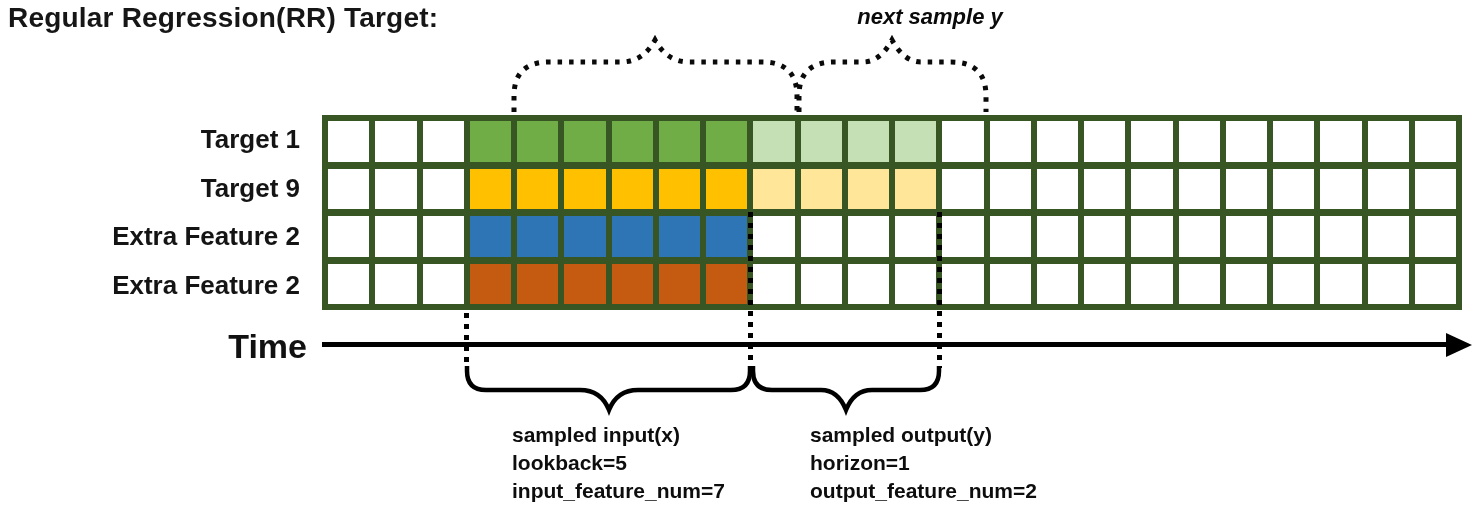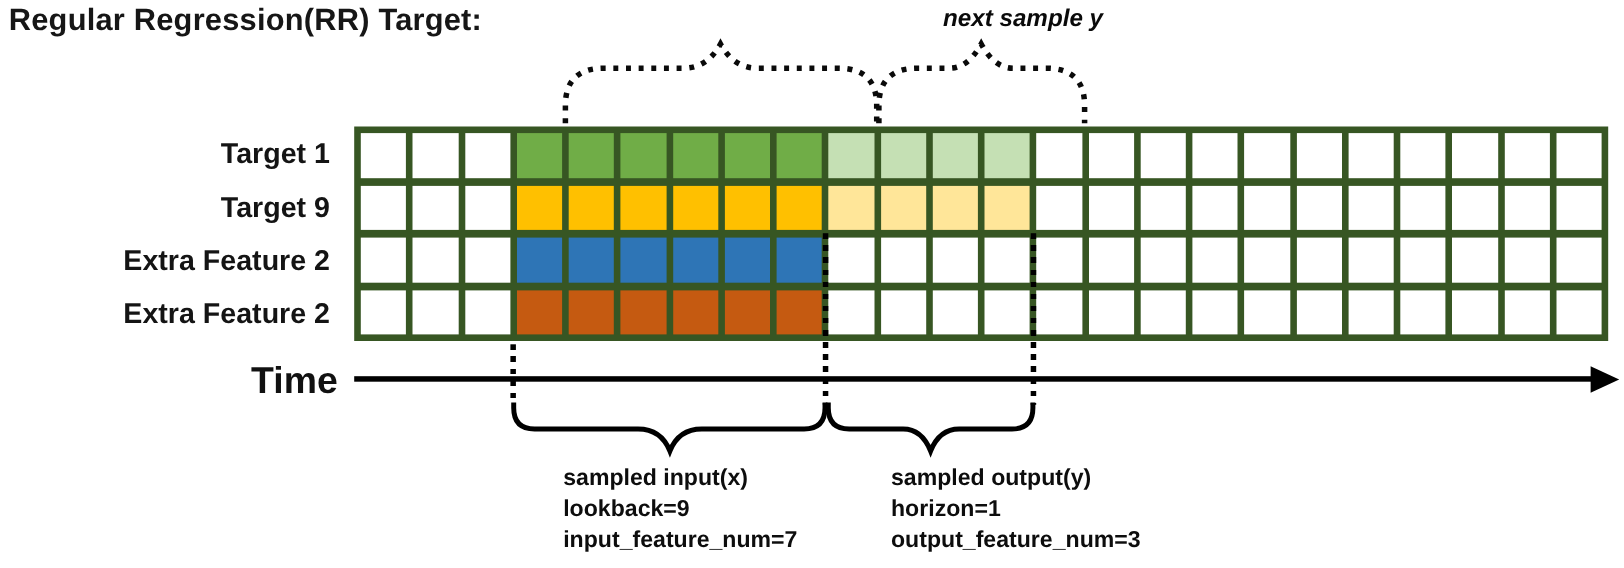--- a/index.html
+++ b/index.html
@@ -177,22 +177,22 @@
   <div class="guide" style="left:464px;top:313px;height:55px;"></div>
   <div class="guide" style="left:748px;top:212px;height:156px;"></div>
   <div class="guide" style="left:937px;top:212px;height:156px;"></div>
 
   <div class="time-label">Time</div>
   <div class="axis-line"></div>
   <div class="axis-head"></div>
 
   <div class="anno anno-input">
       <div>sampled input(x)</div>
-      <div>lookback=9</div>
+      <div>lookback=5</div>
       <div>input_feature_num=7</div>
     </div>
   <div class="anno anno-output">
       <div>sampled output(y)</div>
       <div>horizon=1</div>
-      <div>output_feature_num=3</div>
+      <div>output_feature_num=2</div>
     </div>
 
 </div>
 
 </body></html>

